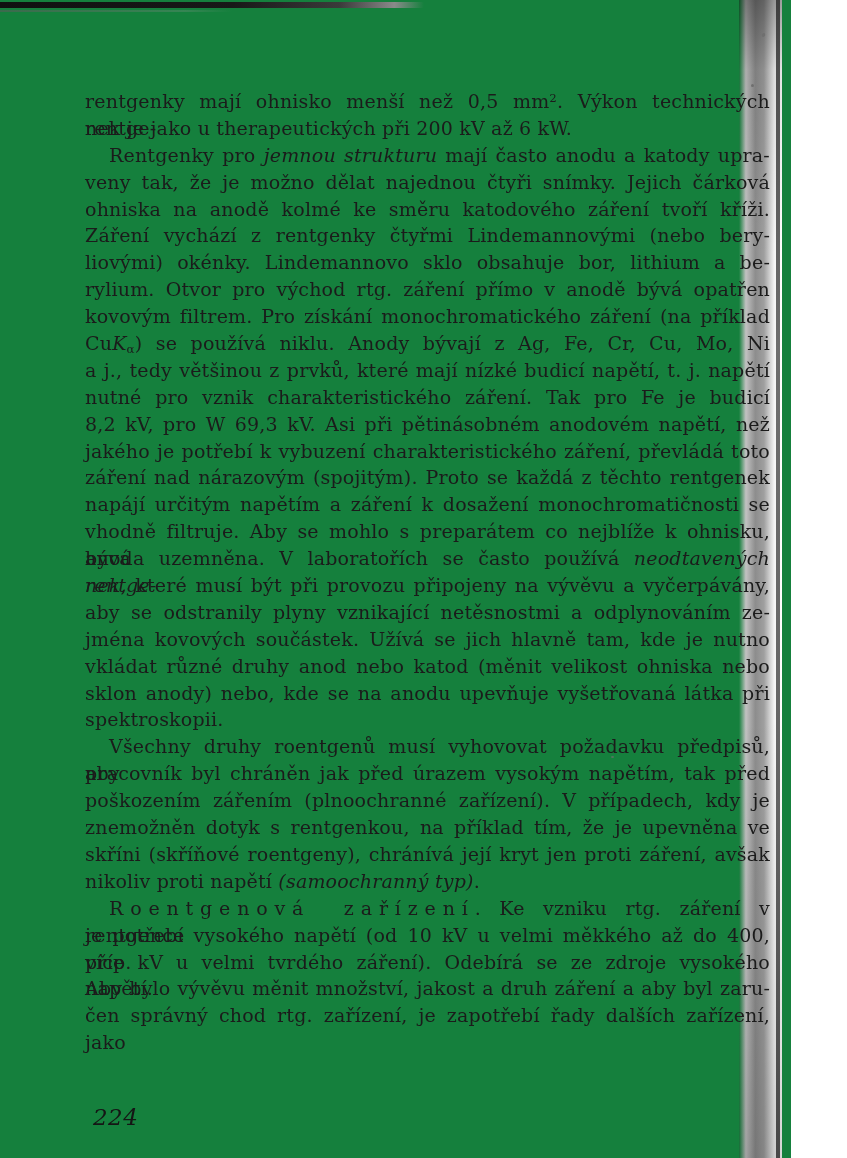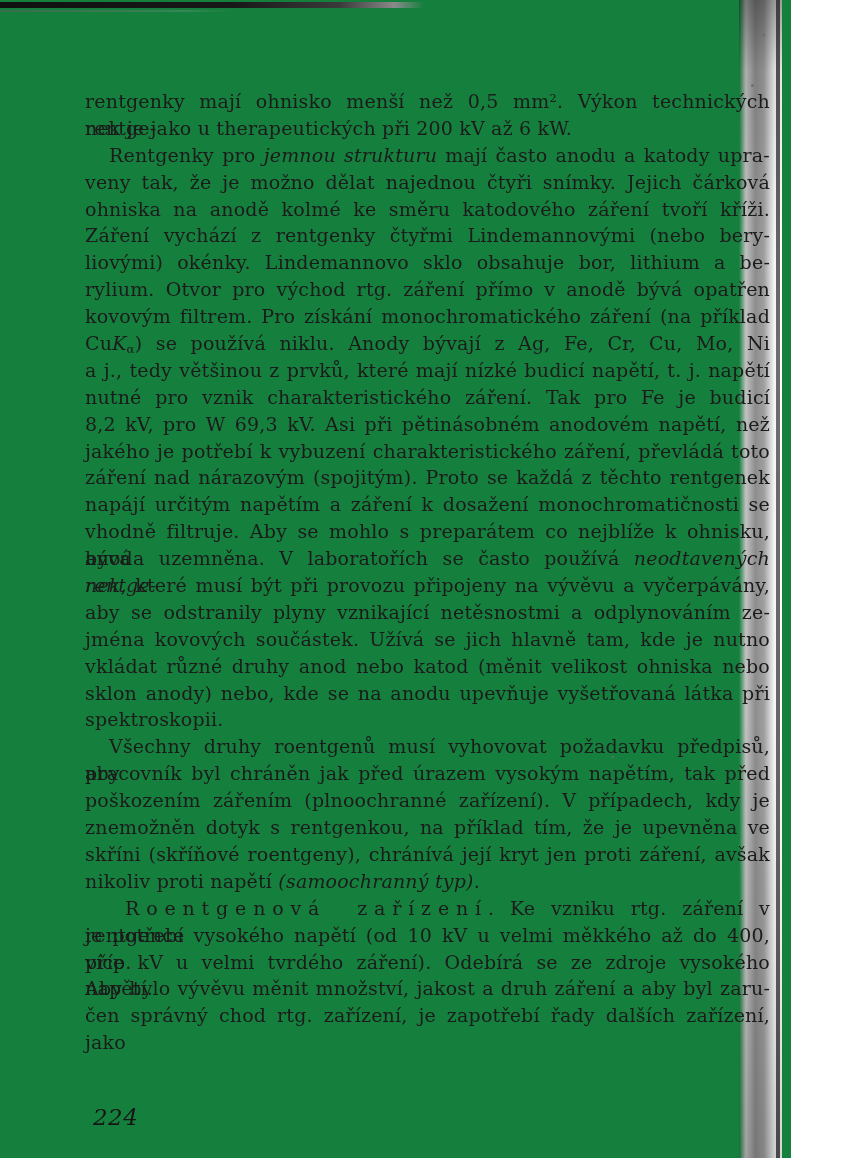--- a/index.html
+++ b/index.html
@@ -52,21 +52,21 @@
   }
   .tline {
     text-align: justify;
     text-align-last: justify;
     height: 26.9px;
     white-space: normal;
   }
   .tline.nojust { text-align: right; text-align-last: left; }
   .tline.indent { text-indent: 24px; }
   .it { font-style: italic; }
-  .sp { letter-spacing: 0.36em; word-spacing: 0.45em; margin-left: 16px; }
+  .sp { letter-spacing: 0.36em; word-spacing: 0.45em; }
   sup, sub { font-size: 0.62em; line-height: 0; }
   sub { vertical-align: -0.25em; }
   sup { vertical-align: 0.55em; }
 
   .page-number {
     position: absolute; left: 93px; top: 1072px;
     font-size: 23px; font-style: italic; letter-spacing: .02em;
     color: #151515;
     margin-top: 32px;
   }

